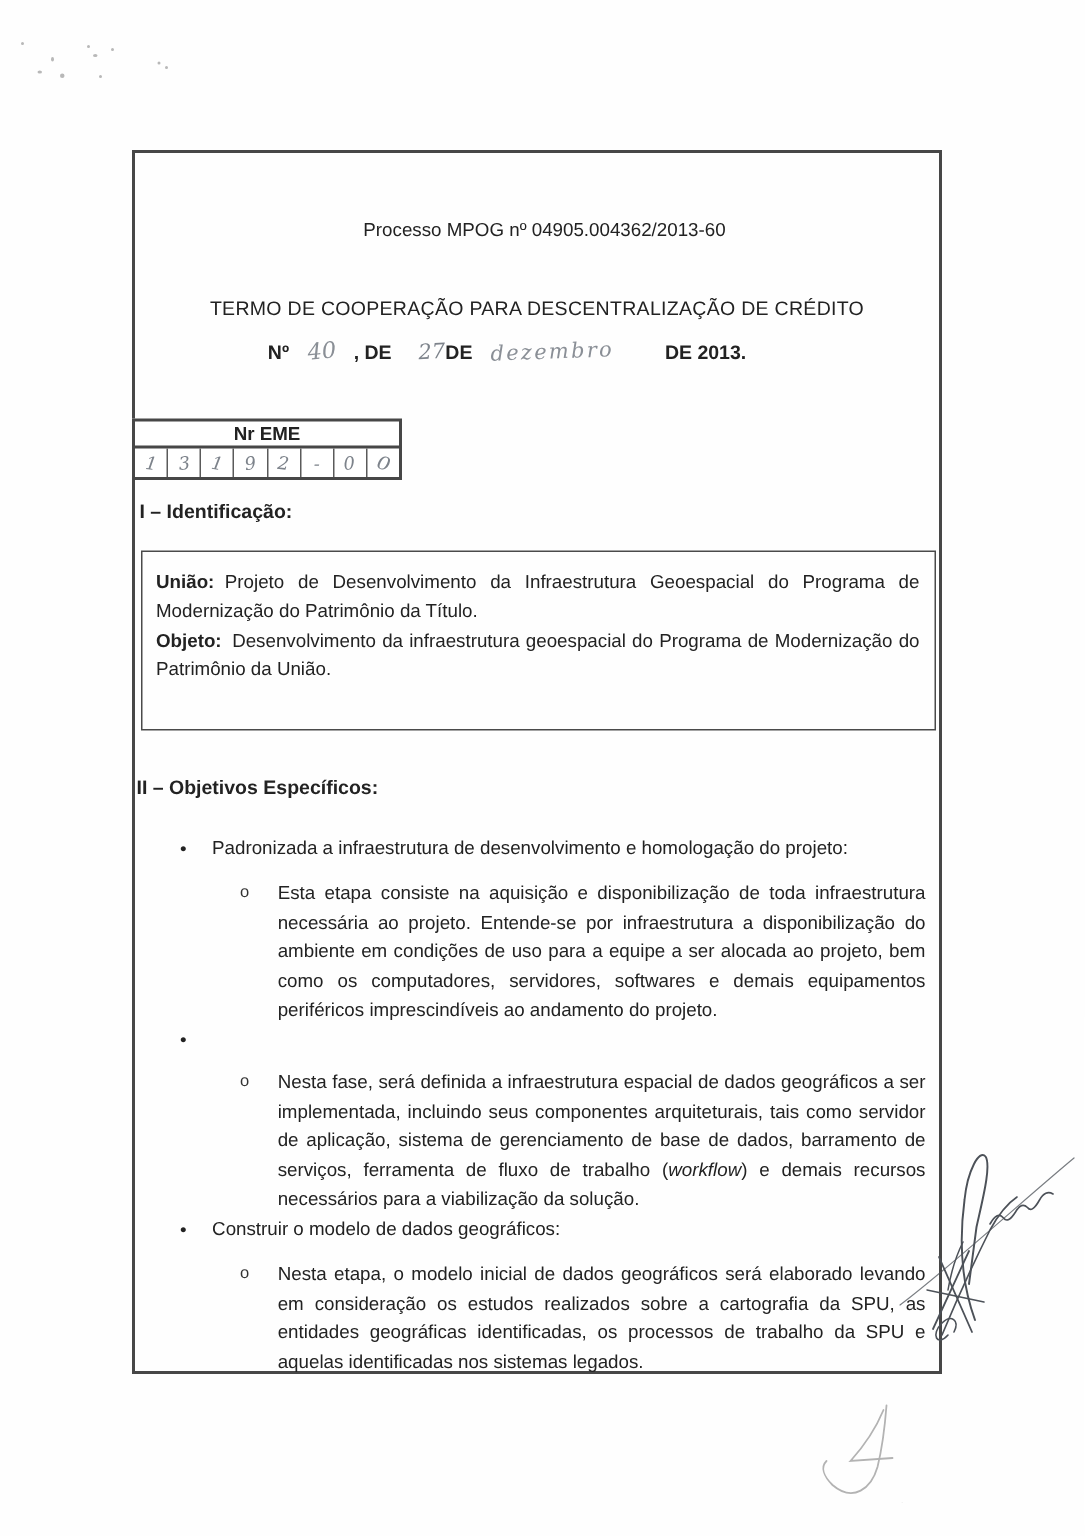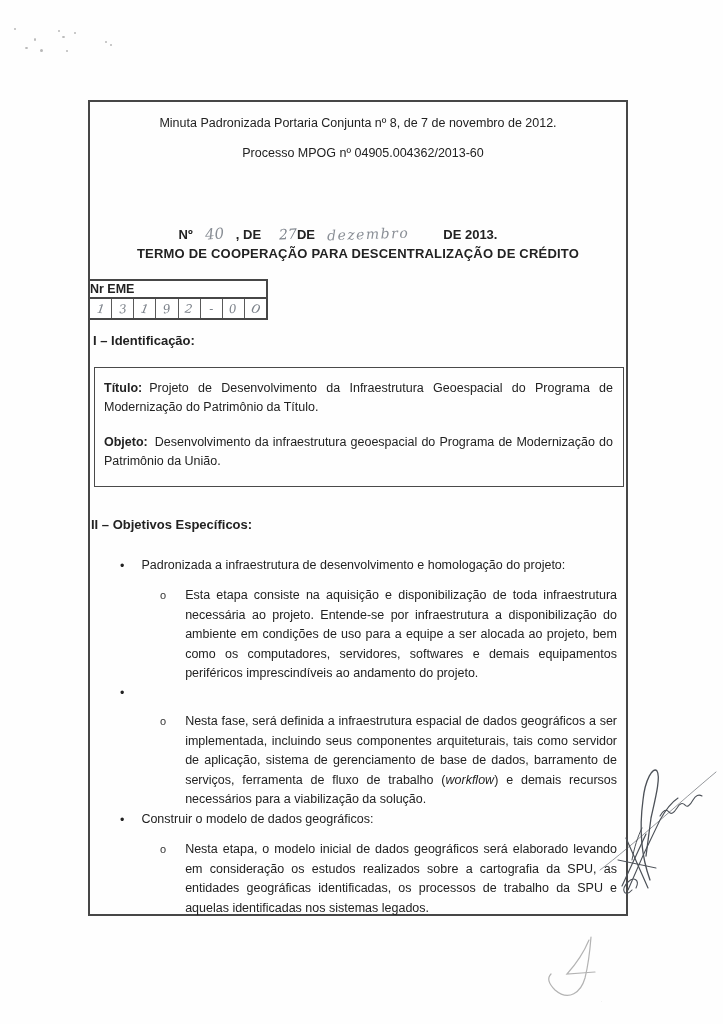--- a/index.html
+++ b/index.html
@@ -15,21 +15,21 @@
 
   
   .outer-box{
     position:absolute;left:88px;top:100px;width:540px;height:816px;
     border:2px solid #474747;box-sizing:border-box;
   }
 
   .centered{position:absolute;left:0;right:0;text-align:center;}
   .h-line1{top:14px;font-size:12.5px;}
   .h-line2{top:44px;font-size:12.5px;padding-left:10px;}
-  .doc-title{top:96px;font-size:13px;font-weight:bold;letter-spacing:.2px;margin-top:48px;}
+  .doc-title{top:96px;font-size:13px;font-weight:normal;letter-spacing:.2px;}
 
   .number-line{
     position:absolute;top:123px;left:0;right:40px;
     display:flex;justify-content:center;align-items:baseline;
     font-size:13px;font-weight:bold;
   }
   .number-line .gap-s{width:12px;}
   .number-line .gap-m{width:18px;}
   .number-line .gap-l{width:34px;}
   .hw{
@@ -39,21 +39,21 @@
   .hw-num{font-size:15px;display:inline-block;transform:rotate(-5deg);}
   .hw-day{font-size:14px;display:inline-block;transform:rotate(-3deg);color:#7d838b;}
   .hw-month{font-size:14px;display:inline-block;transform:rotate(-2deg);letter-spacing:1.5px;}
 
   
   .eme{
     position:absolute;left:-2px;top:177px;width:176px;
     border:2px solid #474747;background:#fff;
   }
   .eme-header{
-    font-weight:bold;font-size:12.5px;
+    text-align:center;font-weight:bold;font-size:12.5px;
     height:16px;line-height:16px;border-bottom:2px solid #474747;
   }
   .eme-cells{display:flex;height:19px;}
   .eme-cell{
     flex:1;border-right:1.5px solid #5a5a5a;
     display:flex;align-items:center;justify-content:center;
     font-family:"DejaVu Serif",serif;font-style:italic;
     font-size:12px;color:#7d838b;
   }
   .eme-cell:last-child{border-right:none;}
@@ -70,21 +70,21 @@
   .sec1-heading{top:231px;}
   .sec2-heading{top:399px;left:1px;margin-top:16px;}
 
   
   .ident-box{
     position:absolute;left:4px;top:265px;width:530px;height:120px;
     border:1.5px solid #4a4a4a;box-sizing:border-box;
     padding:11px 10px 0 9px;
   }
   .ident-box p{margin:0;font-size:12.5px;line-height:1.55;text-align:justify;}
-  .ident-box p + p{margin-top:15px;}
+  .ident-box p + p{}
   .lead{font-weight:bold;margin-right:7px;}
 
   .intro-line{position:absolute;left:4px;top:428px;font-size:12.5px;}
 
   .bullet-item{
     position:absolute;left:30px;right:8px;
     display:flex;gap:17px;font-size:12.5px;
   }
   .bullet-glyph{flex:0 0 auto;line-height:1.4;}
   .sub-item{
@@ -119,21 +119,20 @@
     <div class="speck" style="left:74px;top:32px;width:2px;height:2px;"></div>
     <div class="speck" style="left:40px;top:49px;width:3px;height:3px;"></div>
     <div class="speck" style="left:25px;top:47px;width:3px;height:2px;"></div>
     <div class="speck" style="left:66px;top:50px;width:2px;height:2px;"></div>
     <div class="speck" style="left:105px;top:41px;width:2px;height:2px;"></div>
     <div class="speck" style="left:110px;top:44px;width:2px;height:2px;"></div>
   </div>
 
   <div class="outer-box">
 
-    <div class="centered h-line1">Minuta Padronizada Portaria Conjunta nº 8, de 7 de novembro de 2012.</div>
 
     <div class="centered h-line2">Processo MPOG nº 04905.004362/2013-60</div>
 
     <div class="centered doc-title">TERMO DE COOPERAÇÃO PARA DESCENTRALIZAÇÃO DE CRÉDITO</div>
 
     <div class="number-line">
       <span>Nº</span>
       <span class="gap-s"></span>
       <span class="hw hw-num">40</span>
       <span class="gap-s"></span>
@@ -173,21 +172,21 @@
           </div>
         <div class="eme-cell">
             <span>0</span>
           </div>
       </div>
     </div>
 
     <div class="sec-heading sec1-heading">I – Identificação:</div>
 
     <div class="ident-box">
-      <p><span class="lead">Título:</span><span>Projeto de Desenvolvimento da Infraestrutura Geoespacial do Programa de Modernização do Patrimônio da Título.</span></p>
+      <p><span class="lead">União:</span><span>Projeto de Desenvolvimento da Infraestrutura Geoespacial do Programa de Modernização do Patrimônio da Título.</span></p>
       <p><span class="lead">Objeto:</span><span>Desenvolvimento da infraestrutura geoespacial do Programa de Modernização do Patrimônio da União.</span></p>
     </div>
 
     <div class="sec-heading sec2-heading">II – Objetivos Específicos:</div>
 
 
     <div class="bullet-item b1">
       <span class="bullet-glyph">•</span>
       <span>Padronizada a infraestrutura de desenvolvimento e homologação do projeto:</span>
     </div>

